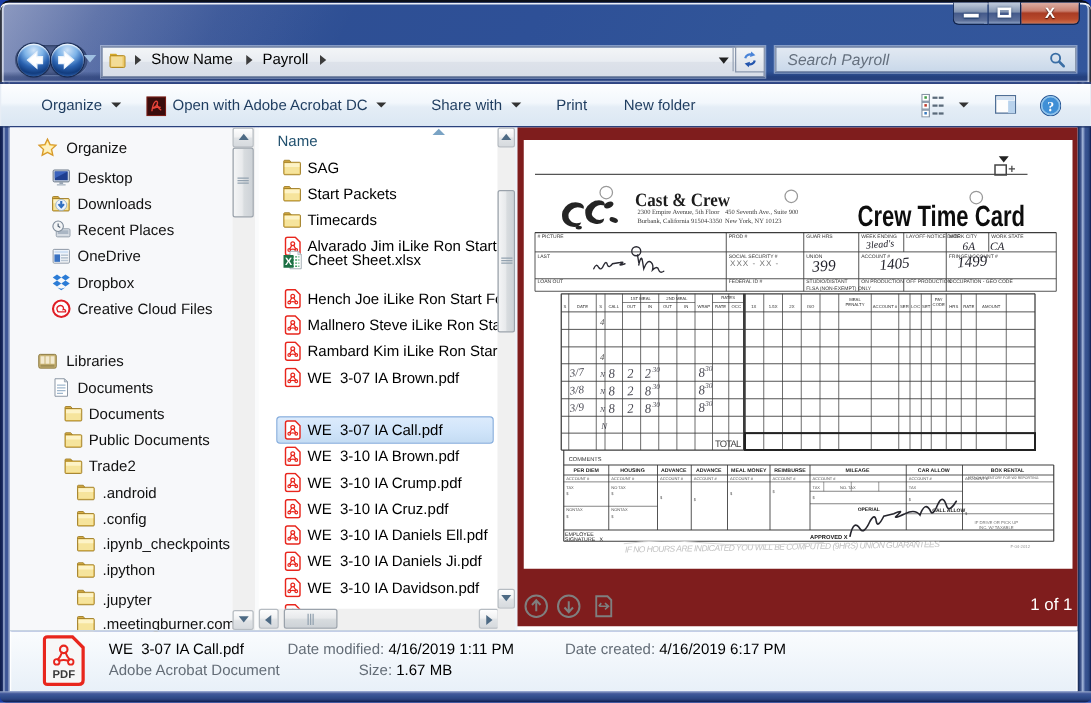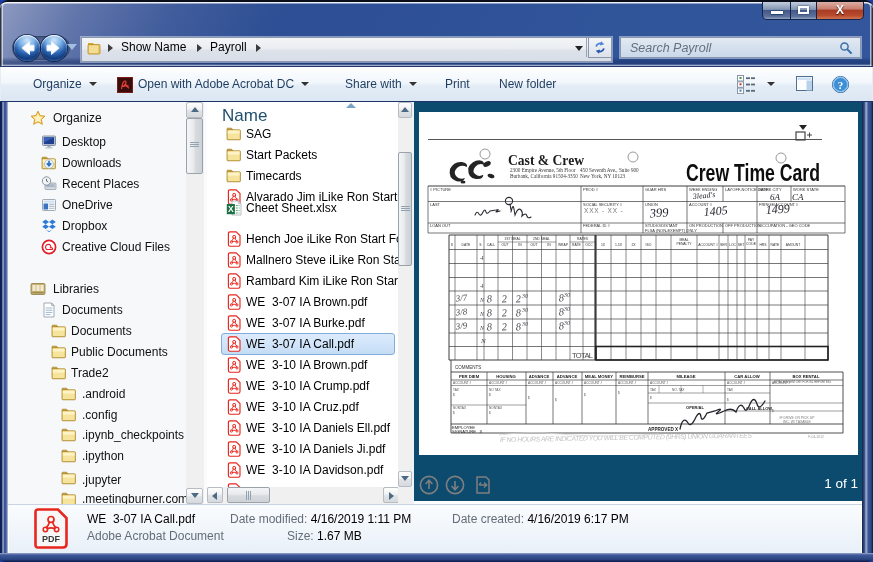--- a/index.html
+++ b/index.html
@@ -66,28 +66,28 @@
 .side-item { position:absolute; font-size:12px; color:#111; white-space:nowrap; }
 
 .sbV { position:absolute; width:18px; background:#f0f0f0; }
 .sbH { position:absolute; height:17px; background:#f0f0f0; }
 .sb-btn { position:absolute; background:linear-gradient(180deg,#fefefe,#f0f1f2 45%,#e0e3e6 55%,#d6dade); border:1px solid #b6bcc2; border-radius:2px; }
 .sb-thumbV { position:absolute; background:linear-gradient(90deg,#f4f5f6,#e8eaec 45%,#d8dcdf 55%,#cdd2d7); border:1px solid #9aa2ab; border-radius:2px; }
 .sb-thumbH { position:absolute; background:linear-gradient(180deg,#f4f5f6,#e8eaec 45%,#d8dcdf 55%,#cdd2d7); border:1px solid #9aa2ab; border-radius:2px; }
 .arr { position:absolute; width:0; height:0; }
 
 #filelist { position:absolute; left:199px; top:0; width:192px; height:402px; background:#fff; overflow:hidden; }
-#flhead { position:absolute; left:0; top:0; width:100%; height:21px; font-size:17px; color:#21506e; }
+#flhead { position:absolute; left:0; top:0; width:100%; height:21px; font-size:12px; color:#21506e; }
 .frow { position:absolute; left:0; width:220px; height:21px; font-size:12px; color:#000; white-space:nowrap; }
 .frow .lab { position:absolute; left:39px; top:3px; }
 .ficon { position:absolute; left:19px; top:2px; width:16px; height:16px; }
 #selrow { position:absolute; left:14px; top:231px; width:174px; height:22px; border:1px solid #84acdd; border-radius:3px;
   background:linear-gradient(180deg,#dcebfc 0%,#d1e5fa 50%,#c4dcf3 100%); }
 
-#preview { position:absolute; left:406px; top:0; width:448px; height:399px; background:#0c4a6e; }
+#preview { position:absolute; left:406px; top:0; width:448px; height:399px; background:#7f1d1d; }
 #page { position:absolute; left:5px; top:10px; width:439px; height:343px; background:#fff; }
 #pvcount { position:absolute; right:4px; top:374px; color:#fff; font-size:13.5px; }
 
 #details { position:absolute; left:8px; top:504px; width:854px; height:49px;
   background:linear-gradient(180deg,#fafcfe 0%,#f1f6fb 50%,#e8f0f8 100%);
   border-top:1px solid #c8d4e2; box-shadow:inset 1px 0 0 #fff, inset -1px 0 0 #fff; }
 .dt { position:absolute; font-size:12px; white-space:nowrap; }
 .dlab { color:#646d77; }
 .dval { color:#000; }
 </style>
@@ -403,26 +403,20 @@
           <svg class="ficon" viewBox="0 0 16 16">
             <use href="#pdfico"></use>
           </svg>
           <span class="lab">Rambard Kim iLike Ron Start</span>
         </div>
       <div class="frow" style="top:190px">
           <svg class="ficon" viewBox="0 0 16 16">
             <use href="#pdfico"></use>
           </svg>
           <span class="lab">WE&nbsp; 3-07 IA Brown.pdf</span>
-        </div>
-      <div class="frow" style="top:211px">
-          <svg class="ficon" viewBox="0 0 16 16">
-            <use href="#pdfico"></use>
-          </svg>
-          <span class="lab">WE&nbsp; 3-07 IA Burke.pdf</span>
         </div>
       <div class="frow" style="top:232px">
           <svg class="ficon" viewBox="0 0 16 16">
             <use href="#pdfico"></use>
           </svg>
           <span class="lab">WE&nbsp; 3-07 IA Call.pdf</span>
         </div>
       <div class="frow" style="top:253px">
           <svg class="ficon" viewBox="0 0 16 16">
             <use href="#pdfico"></use>

